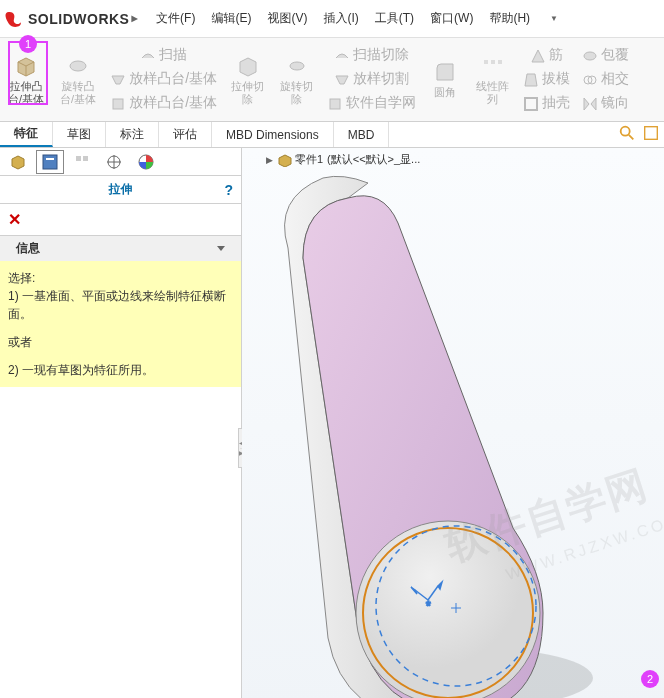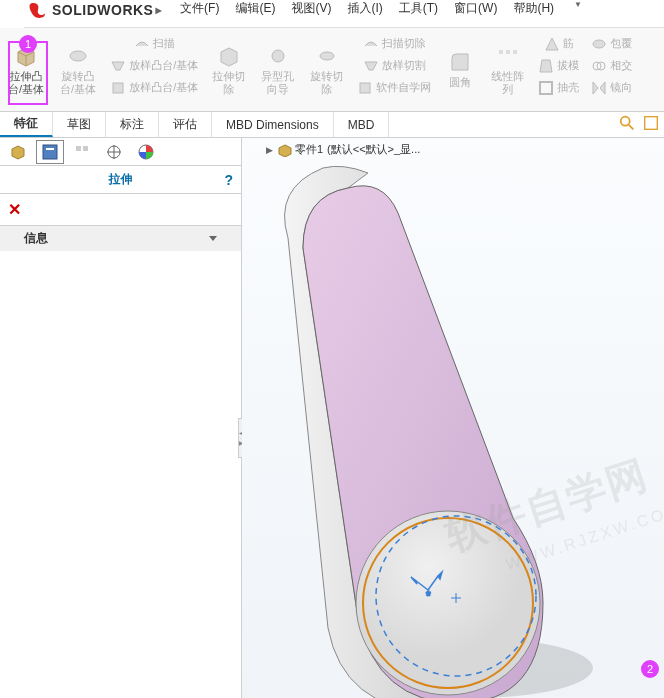--- a/index.html
+++ b/index.html
@@ -1,34 +1,34 @@
 <!DOCTYPE html>
 <html><head>
 <meta charset="utf-8">
 <style>
 * { box-sizing: border-box; margin: 0; padding: 0; }
 body { font-family: "Microsoft YaHei", Arial, sans-serif; font-size: 12px; background: #fff; width: 664px; height: 698px; overflow: hidden; position: relative; }
 
 
-.menubar { height: 28px; display: flex; align-items: flex-start; padding: 0 4px; border-bottom: 1px solid #e0e0e0; margin-left: 24px; }
+.menubar { height: 38px; display: flex; align-items: center; padding: 0 4px; border-bottom: 1px solid #e0e0e0; }
 .logo { display: flex; align-items: center; margin-right: 10px; }
 .logo-icon { width: 20px; height: 20px; margin-right: 4px; }
 .logo-text { font-weight: bold; font-size: 14px; color: #333; letter-spacing: 0.5px; display: flex; align-items: center; }
 .logo-text .solid { font-weight: 900; }
 .logo-dropdown { font-size: 8px; margin-left: 2px; color: #666; }
 .menu-item { padding: 0 8px; color: #333; cursor: pointer; }
 .menu-caret { font-size: 8px; margin-left: 12px; color: #666; }
 
 
 .ribbon { height: 84px; display: flex; border-bottom: 1px solid #d0d0d0; background: #f8f8f8; }
 .ribbon-group { display: flex; flex-direction: column; align-items: center; justify-content: center; padding: 4px 2px; border-right: none; }
 .ribbon-btn-large { display: flex; flex-direction: column; align-items: center; padding: 2px 6px; text-align: center; color: #b0b0b0; font-size: 11px; line-height: 13px; min-width: 42px; }
 .ribbon-btn-large.active { color: #555; }
 .ribbon-btn-large .icon { width: 24px; height: 24px; margin-bottom: 2px; }
-.ribbon-btn-small { display: flex; align-items: flex-start; padding: 2px 4px; color: #b0b0b0; font-size: 11px; white-space: nowrap; }
+.ribbon-btn-small { display: flex; align-items: flex-end; padding: 2px 4px; color: #b0b0b0; font-size: 14px; white-space: nowrap; }
 .ribbon-btn-small .icon { width: 16px; height: 16px; margin-right: 3px; }
 .ribbon-stack { display: flex; flex-direction: column; gap: 2px; }
 .highlight-box { position: absolute; border: 2px solid #e040fb; top: 41px; left: 8px; width: 40px; height: 64px; pointer-events: none; }
 .highlight-badge { position: absolute; top: -8px; left: 50%; transform: translateX(-50%); width: 18px; height: 18px; background: #e040fb; border-radius: 50%; color: #fff; font-size: 11px; display: flex; align-items: center; justify-content: center; }
 
 
 .tabs { height: 26px; display: flex; background: #fff; border-bottom: 1px solid #d0d0d0; position: relative; }
 .tab { padding: 0 14px; display: flex; align-items: center; color: #333; border-right: 1px solid #e0e0e0; cursor: pointer; }
 .tab.active { background: #fff; border-bottom: 2px solid #0a7ab8; font-weight: bold; }
 .tab-tools { position: absolute; right: 4px; top: 2px; display: flex; gap: 6px; }
@@ -38,21 +38,21 @@
 .content { display: flex; height: calc(100% - 138px); }
 .sidepanel { width: 242px; border-right: 1px solid #d0d0d0; display: flex; flex-direction: column; position: relative; }
 .panel-tabs { height: 28px; display: flex; gap: 4px; padding: 2px 4px; border-bottom: 1px solid #d0d0d0; }
 .panel-tab { width: 28px; height: 24px; display: flex; align-items: center; justify-content: center; border: 1px solid transparent; }
 .panel-tab.active { border: 1px solid #888; background: #fff; }
 .panel-title { height: 28px; display: flex; align-items: center; justify-content: center; font-weight: bold; color: #0a6ea8; border-bottom: 1px solid #d0d0d0; position: relative; }
 .panel-title .help { position: absolute; right: 8px; color: #0a6ea8; font-size: 14px; }
 .panel-close { padding: 6px 8px; }
 .panel-close .x { color: #c00; font-size: 16px; font-weight: bold; cursor: pointer; }
 .info-section { border-top: 1px solid #d0d0d0; }
-.info-header { background: #f0f0f0; padding: 4px 24px; color: #333; font-weight: bold; display: flex; align-items: center; }
+.info-header { background: #f0f0f0; padding: 4px 16px; color: #333; font-weight: bold; display: flex; align-items: center; }
 .info-header::after { content: ''; width: 0; height: 0; border-left: 4px solid transparent; border-right: 4px solid transparent; border-top: 5px solid #666; margin-left: auto; }
 .info-body { background: #ffffb8; padding: 8px; line-height: 18px; color: #333; }
 .splitter { position: absolute; right: -3px; top: 50%; width: 6px; height: 40px; background: #f0f0f0; border: 1px solid #ccc; display: flex; flex-direction: column; justify-content: center; padding: 2px 0; }
 .splitter div { font-size: 6px; color: #888; text-align: center; line-height: 5px; }
 
 
 .canvas { flex: 1; background: linear-gradient(to bottom, #fafcfe, #f0f4f8); position: relative; overflow: hidden; }
 .breadcrumb { position: absolute; top: 4px; left: 24px; display: flex; align-items: center; font-size: 11px; color: #333; }
 .breadcrumb .arrow { font-size: 9px; color: #666; margin-right: 4px; }
 .breadcrumb .part-icon { width: 16px; height: 14px; margin-right: 2px; }
@@ -124,29 +124,20 @@
         <span>放样凸台/基体</span>
       </div>
   </div>
   <div class="ribbon-group">
     <div class="ribbon-btn-large">
       <svg class="icon" viewBox="0 0 24 24">
           <path fill="#ddd" stroke="#bbb" d="M4 8 L12 4 L20 8 L20 18 L12 22 L4 18 Z"></path>
         </svg>
       <span style="white-space:pre-line">拉伸切
 除</span>
-    </div>
-  </div>
-  <div class="ribbon-group">
-    <div class="ribbon-btn-large">
-      <svg class="icon" viewBox="0 0 24 24">
-          <circle cx="12" cy="12" r="6" fill="#ddd" stroke="#bbb"></circle>
-        </svg>
-      <span style="white-space:pre-line">异型孔
-向导</span>
     </div>
   </div>
   <div class="ribbon-group">
     <div class="ribbon-btn-large">
       <svg class="icon" viewBox="0 0 24 24">
           <ellipse cx="12" cy="12" rx="7" ry="4" fill="#ddd" stroke="#bbb"></ellipse>
         </svg>
       <span style="white-space:pre-line">旋转切
 除</span>
     </div>
@@ -293,20 +284,26 @@
     </div>
     <div class="panel-title">
       <span>拉伸</span>
       <span class="help">?</span>
     </div>
     <div class="panel-close">
       <span class="x">✕</span>
     </div>
     <div class="info-section">
       <div class="info-header">信息</div>
+      <div class="info-body">
+        <div>选择:</div>
+        <div>1) 一基准面、平面或边线来绘制特征横断面。</div>
+        <div style="margin-top:10px">或者</div>
+        <div style="margin-top:10px">2) 一现有草图为特征所用。</div>
+      </div>
     </div>
     <div class="splitter">
         <div>◀</div>
         <div>·</div>
         <div>▶</div>
       </div>
   </div>
 
   <div class="canvas">
     <div class="breadcrumb">

